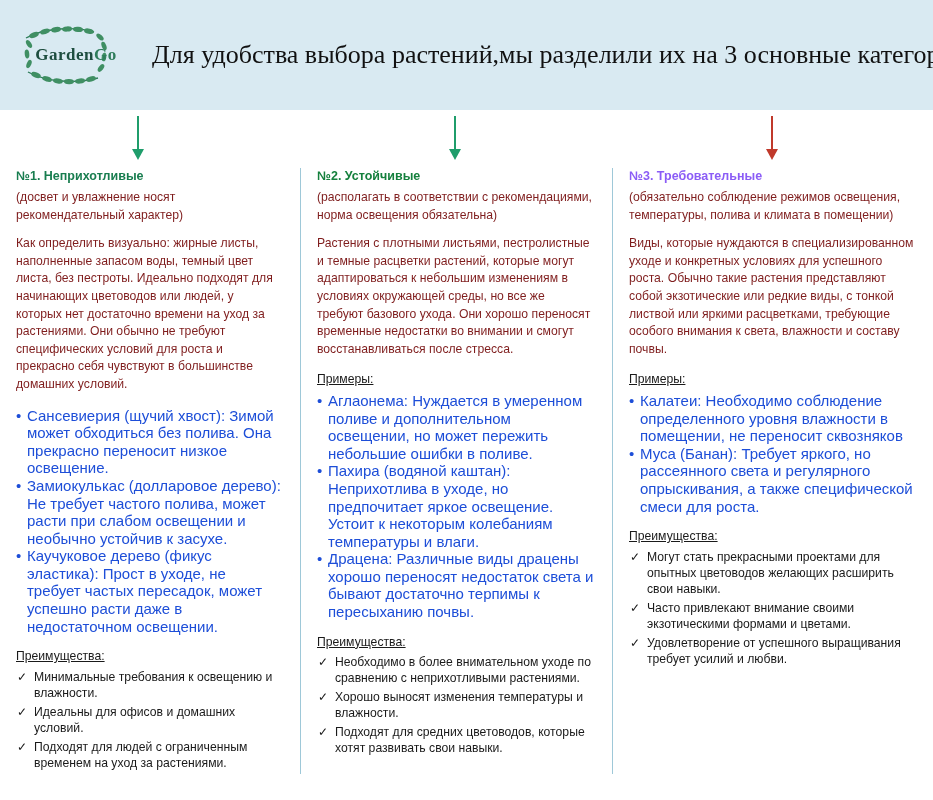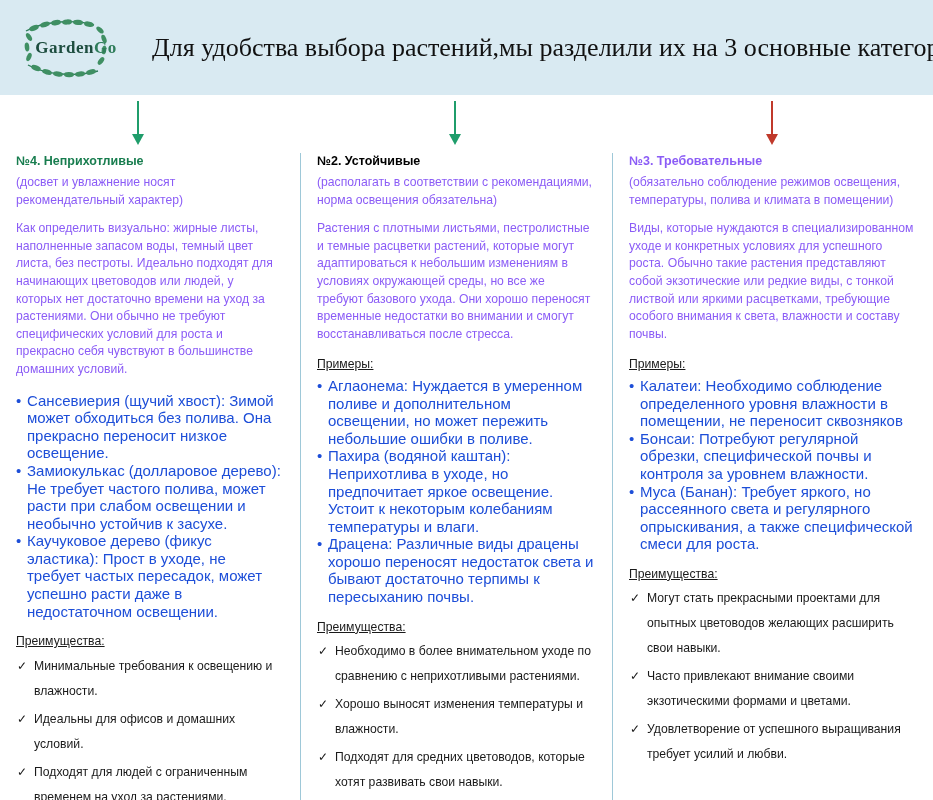--- a/index.html
+++ b/index.html
@@ -12,21 +12,21 @@
     background: #ffffff;
     font-family: "Liberation Sans", sans-serif;
     color: #1a1a1a;
     overflow: hidden;
   }
 
   
   .header {
     position: relative;
     width: 933px;
-    height: 95px;
+    height: 110px;
     background: #d9eaf2;
     display: flex;
     align-items: stretch;
   }
   .logo-box {
     width: 152px;
     flex: 0 0 152px;
     display: flex;
     flex-direction: column;
     align-items: center;
@@ -125,28 +125,28 @@
   .col-2 { width: 312px; border-left: 1px solid #9ec8d8; }
   .col-3 { width: 321px; border-left: 1px solid #9ec8d8; }
 
   .col-title {
     font-size: 12.5px;
     font-weight: bold;
     margin: 0 0 4px 0;
     line-height: 17px;
   }
   .col-1 .col-title { color: #187d4f; }
-  .col-2 .col-title { color: #000000; }
+  .col-2 .col-title { color: #15803d; }
   .col-3 .col-title { color: #8b5cf6; }
 
   .para {
     font-size: 12.2px;
     line-height: 17.6px;
     margin: 0 0 13px 0;
-    color: #8b5cf6;
+    color: #7f1d1d;
   }
   .para.tight { margin-bottom: 11px; }
 
   .sub-underline {
     font-size: 12.2px;
     line-height: 17.6px;
     margin: 0 0 3px 0;
     text-decoration: underline;
     color: #1a1a1a;
   }
@@ -171,21 +171,21 @@
     top: 0;
   }
 
   ul.checks {
     list-style: none;
     margin: 0;
     padding: 0;
   }
   ul.checks li {
     font-size: 12.2px;
-    line-height: 25px;
+    line-height: 16px;
     margin: 0 0 3px 0;
     padding-left: 18px;
     position: relative;
     color: #1a1a1a;
   }
   ul.checks li::before {
     content: "\2713";
     position: absolute;
     left: 1px;
     top: 0;
@@ -245,21 +245,21 @@
   </div>
   <div class="arrow arrow-3">
     <div class="stem" style="background:#c0392b"></div>
     <div class="head" style="border-top-color:#c0392b"></div>
   </div>
 </div>
 
 <div class="columns">
 
   <div class="col col-1">
-    <div class="col-title">№4. Неприхотливые</div>
+    <div class="col-title">№1. Неприхотливые</div>
     <div class="para tight">(досвет и увлажнение носят рекомендательный характер)</div>
     <div class="para">Как определить визуально: жирные листы, наполненные запасом воды, темный цвет листа, без пестроты. Идеально подходят для начинающих цветоводов или людей, у которых нет достаточно времени на уход за растениями. Они обычно не требуют специфических условий для роста и прекрасно себя чувствуют в большинстве домашних условий.</div>
     <ul class="bullets">
       <li>Сансевиерия (щучий хвост): Зимой может обходиться без полива. Она прекрасно переносит низкое освещение.</li>
       <li>Замиокулькас (долларовое дерево): Не требует частого полива, может расти при слабом освещении и необычно устойчив к засухе.</li>
       <li>Каучуковое дерево (фикус эластика): Прост в уходе, не требует частых пересадок, может успешно расти даже в недостаточном освещении.</li>
     </ul>
     <div class="sub-underline">Преимущества:</div>
     <ul class="checks">
       <li>Минимальные требования к освещению и влажности.</li>
@@ -286,21 +286,20 @@
     </ul>
   </div>
 
   <div class="col col-3">
     <div class="col-title">№3. Требовательные</div>
     <div class="para tight">(обязательно соблюдение режимов освещения, температуры, полива и климата в помещении)</div>
     <div class="para">Виды, которые нуждаются в специализированном уходе и конкретных условиях для успешного роста. Обычно такие растения представляют собой экзотические или редкие виды, с тонкой листвой или яркими расцветками, требующие особого внимания к света, влажности и составу почвы.</div>
     <div class="sub-underline">Примеры:</div>
     <ul class="bullets">
       <li>Калатеи: Необходимо соблюдение определенного уровня влажности в помещении, не переносит сквозняков</li>
-      <li>Бонсаи: Потребуют регулярной обрезки, специфической почвы и контроля за уровнем влажности.</li>
       <li>Муса (Банан): Требует яркого, но рассеянного света и регулярного опрыскивания, а также специфической смеси для роста.</li>
     </ul>
     <div class="sub-underline">Преимущества:</div>
     <ul class="checks">
       <li>Могут стать прекрасными проектами для опытных цветоводов желающих расширить свои навыки.</li>
       <li>Часто привлекают внимание своими экзотическими формами и цветами.</li>
       <li>Удовлетворение от успешного выращивания требует усилий и любви.</li>
     </ul>
   </div>
 

